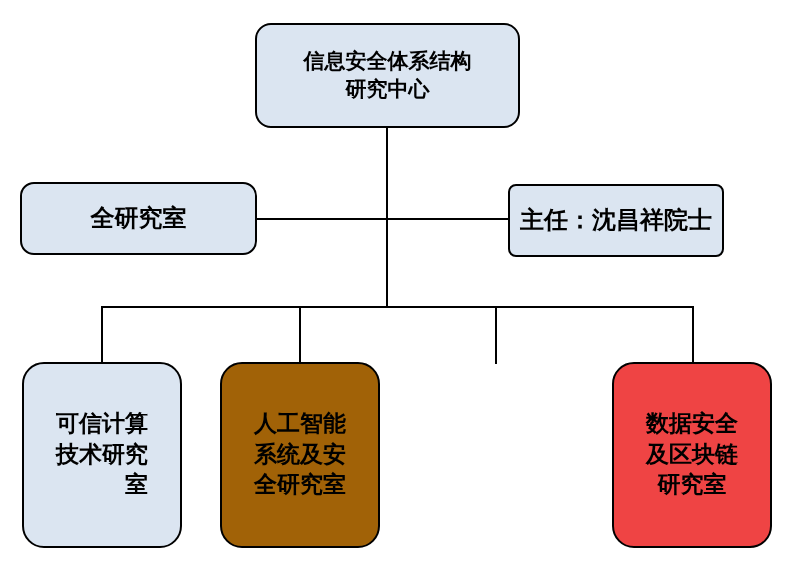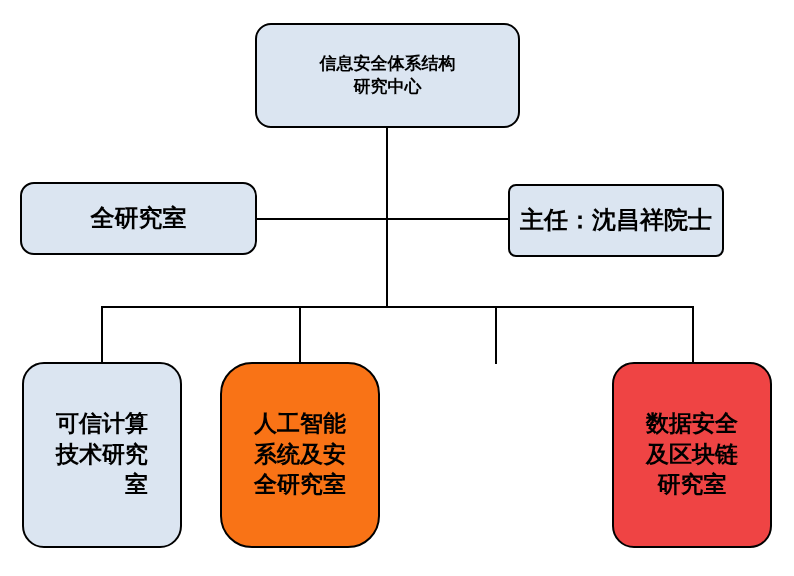--- a/index.html
+++ b/index.html
@@ -27,21 +27,21 @@
     font-weight: bold;
     color: #000000;
     white-space: pre-line;
     font-size: 24px;
     line-height: 1.3;
   }
   .node-root {
     left: 255px; top: 23px;
     width: 265px; height: 105px;
     border-radius: 16px;
-    font-size: 17px;
+    font-size: 21px;
   }
   .node-academic {
     left: 20px; top: 182px;
     width: 237px; height: 73px;
     border-radius: 14px;
   }
   .node-director {
     left: 508px; top: 184px;
     width: 216px; height: 73px;
     border-radius: 8px;
@@ -88,21 +88,21 @@
 研究中心</div>
 
   <div class="node node-academic" style="background: rgb(219, 229, 241); border-color: rgb(0, 0, 0); color: rgb(0, 0, 0);">全研究室</div>
 
   <div class="node node-director" style="background: rgb(219, 229, 241); border-color: rgb(0, 0, 0); color: rgb(0, 0, 0);">主任：沈昌祥院士</div>
 
   <div class="node node-lab node-lab-1" style="background: rgb(219, 229, 241); border-color: rgb(0, 0, 0); color: rgb(0, 0, 0);">可信计算
 技术研究
 室</div>
 
-  <div class="node node-lab node-lab-2" style="background: #f97316; border-color: rgb(0, 0, 0); color: rgb(0, 0, 0); border-radius: 32px;">人工智能
+  <div class="node node-lab node-lab-2" style="background: #a16207; border-color: rgb(0, 0, 0); color: rgb(0, 0, 0);">人工智能
 系统及安
 全研究室</div>
 
 
   <div class="node node-lab node-lab-4" style="background: #ef4444; border-color: rgb(0, 0, 0); color: rgb(0, 0, 0);">数据安全
 及区块链
 研究室</div>
 
 </div>
 

